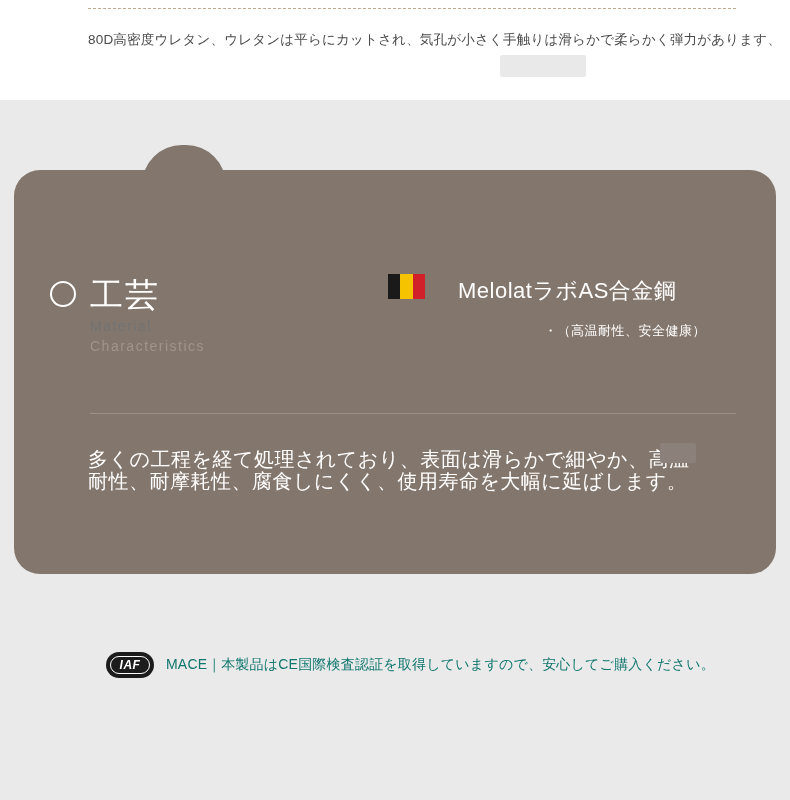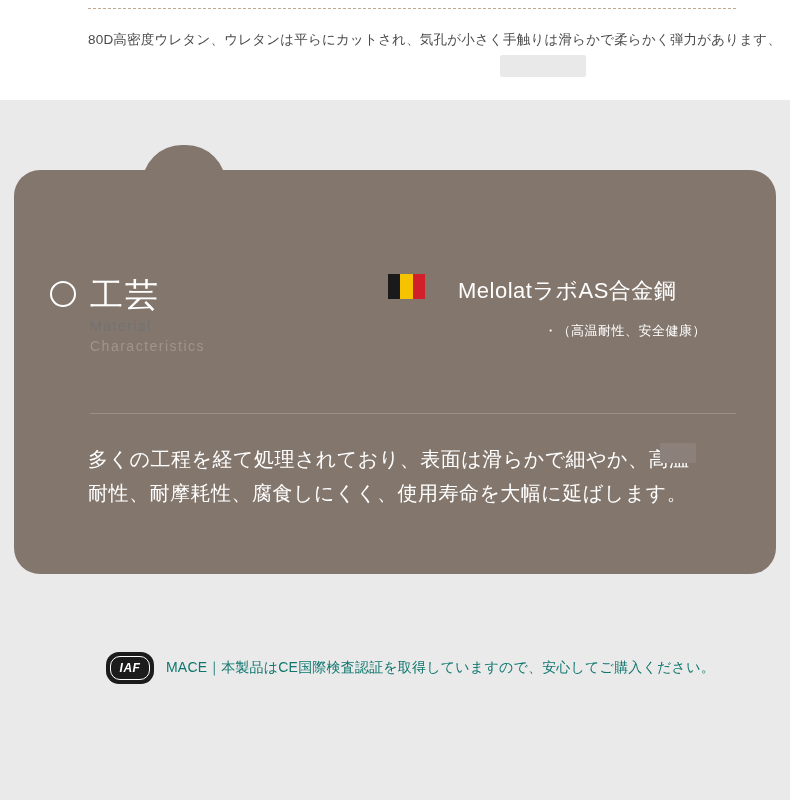--- a/index.html
+++ b/index.html
@@ -164,21 +164,21 @@
 
   .body-line {
     position: absolute;
     left: 88px;
     font-size: 20px;
     color: #ffffff;
     letter-spacing: 0.5px;
     white-space: nowrap;
   }
   .body-line.b1 { top: 446px; }
-  .body-line.b2 { top: 468px; margin-top: 12px; }
+  .body-line.b2 { top: 468px; }
 
   .card-ghost {
     position: absolute;
     left: 660px;
     top: 443px;
     width: 36px;
     height: 20px;
     background: #8c807a;
     border-radius: 2px;
   }
@@ -186,21 +186,21 @@
   
   .cert-row {
     position: absolute;
     left: 106px;
     top: 652px;
     display: flex;
     align-items: center;
   }
   .iaf-badge {
     width: 48px;
-    height: 32px;
+    height: 26px;
     background: #1c1c1c;
     border-radius: 13px;
     display: flex;
     align-items: center;
     justify-content: center;
     position: relative;
   }
   .iaf-badge::before {
     content: "";
     position: absolute;

